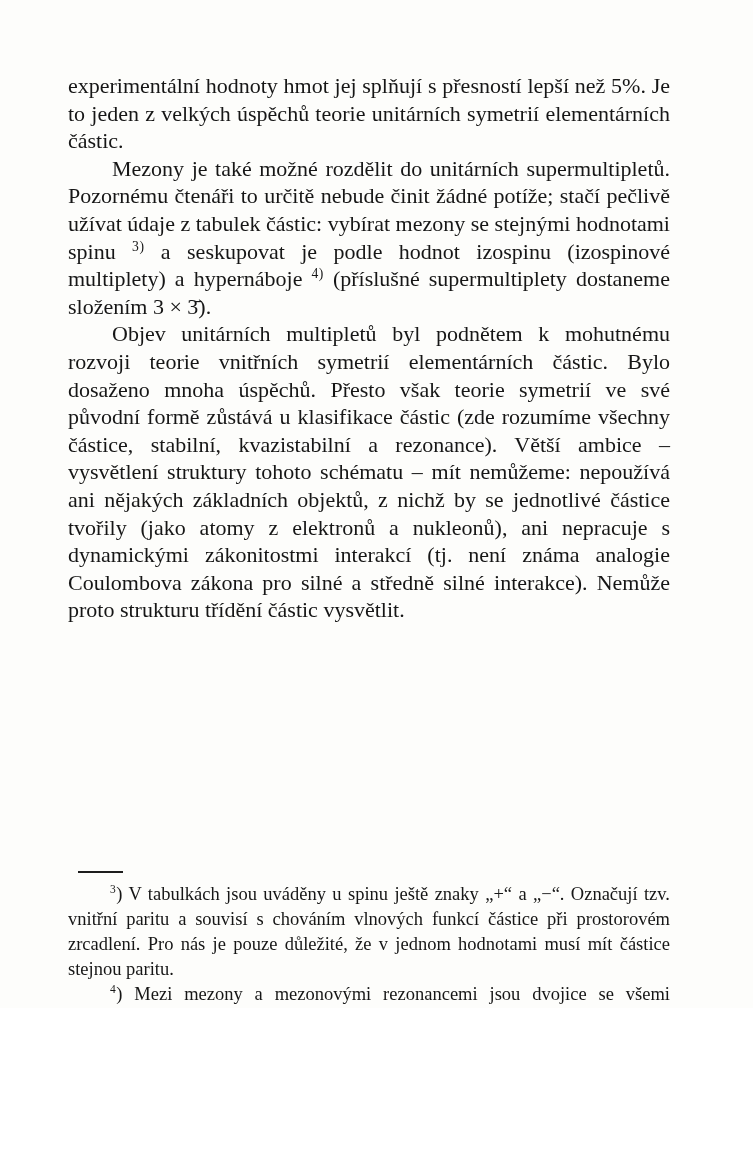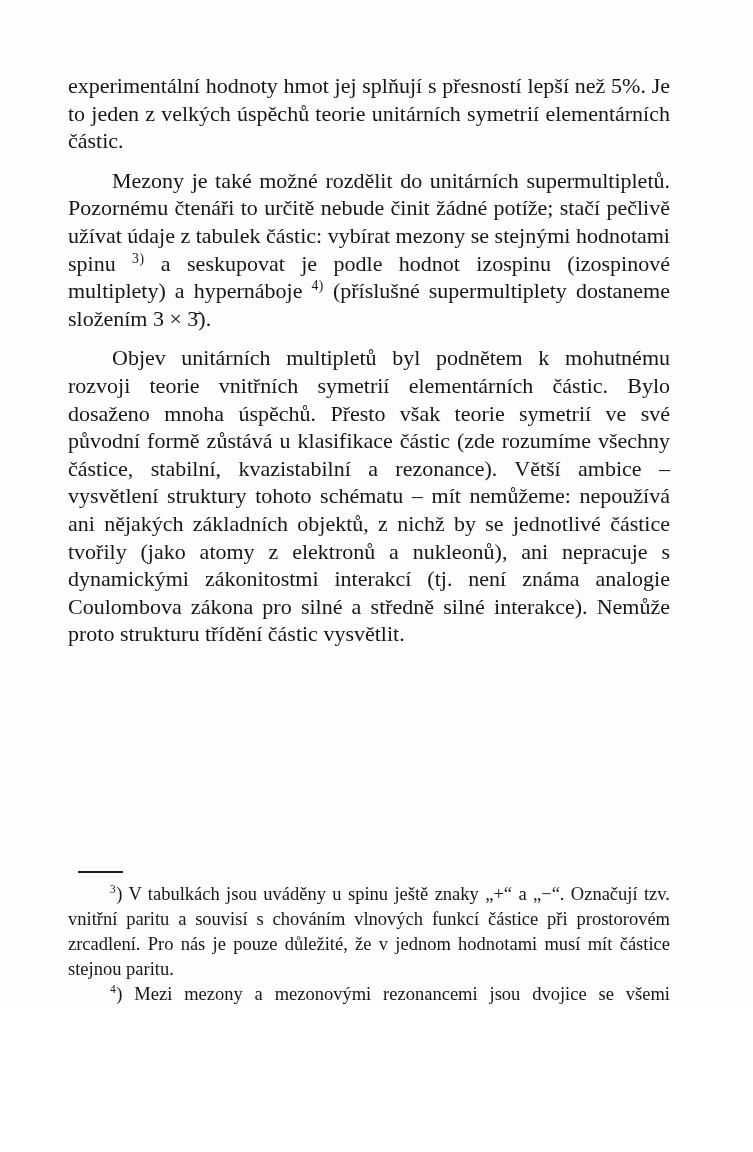--- a/index.html
+++ b/index.html
@@ -23,21 +23,20 @@
     width: 602px;
     font-size: 22px;
     line-height: 27.6px;
     text-align: justify;
   }
   .body-block p {
     margin: 0;
   }
   .body-block p.indent {
     text-indent: 44px;
-    margin-top: 12px;
   }
   sup.fn-ref {
     font-size: 0.62em;
     line-height: 0;
     vertical-align: super;
     letter-spacing: 0.5px;
   }
   .footnote-block {
     position: absolute;
     left: 68px;

